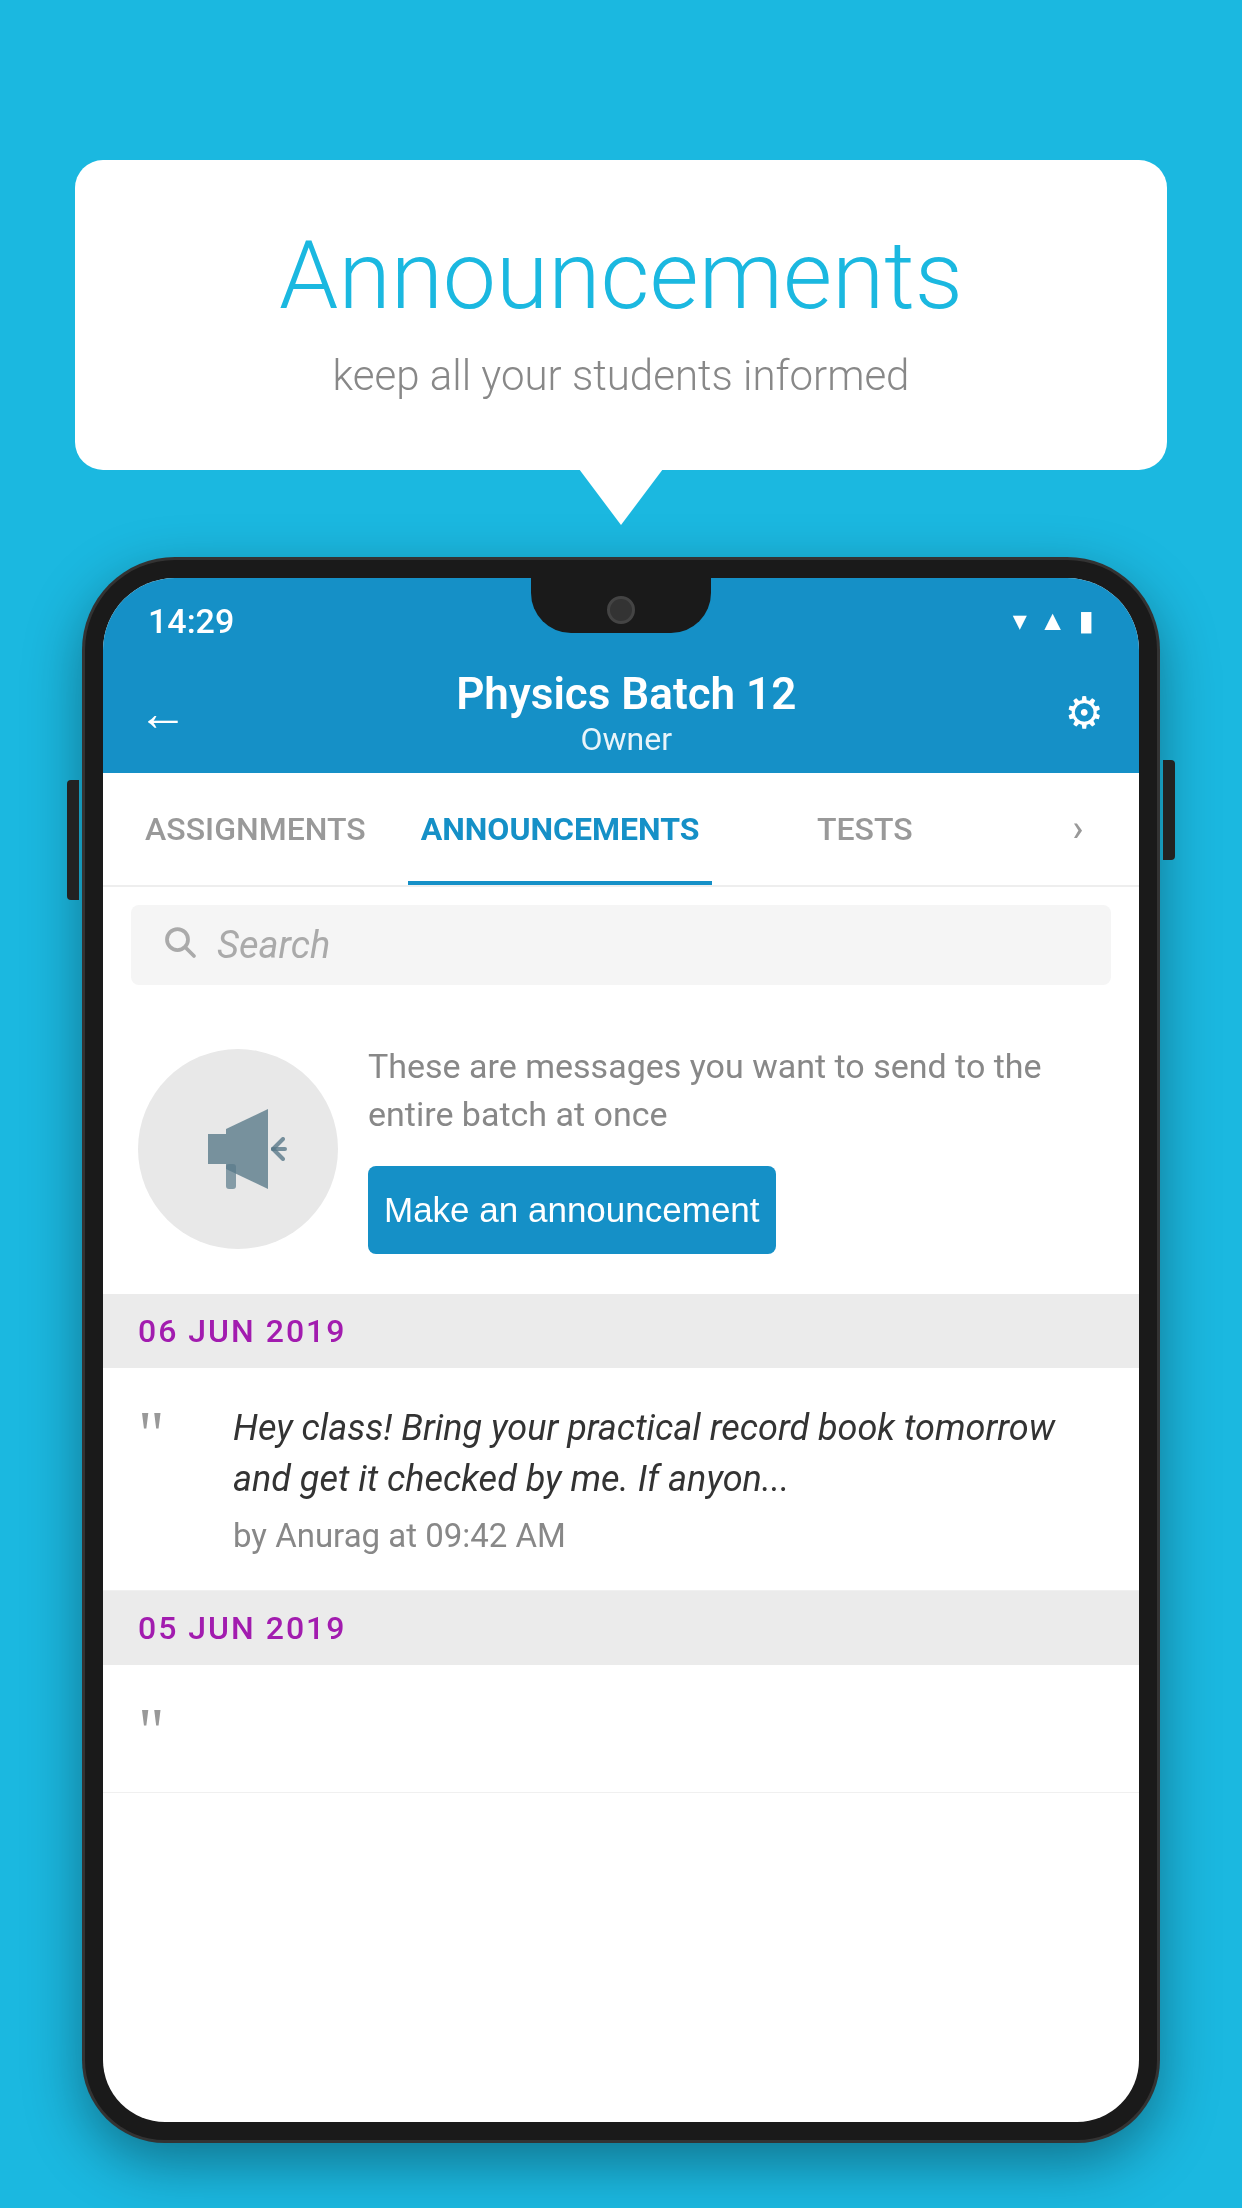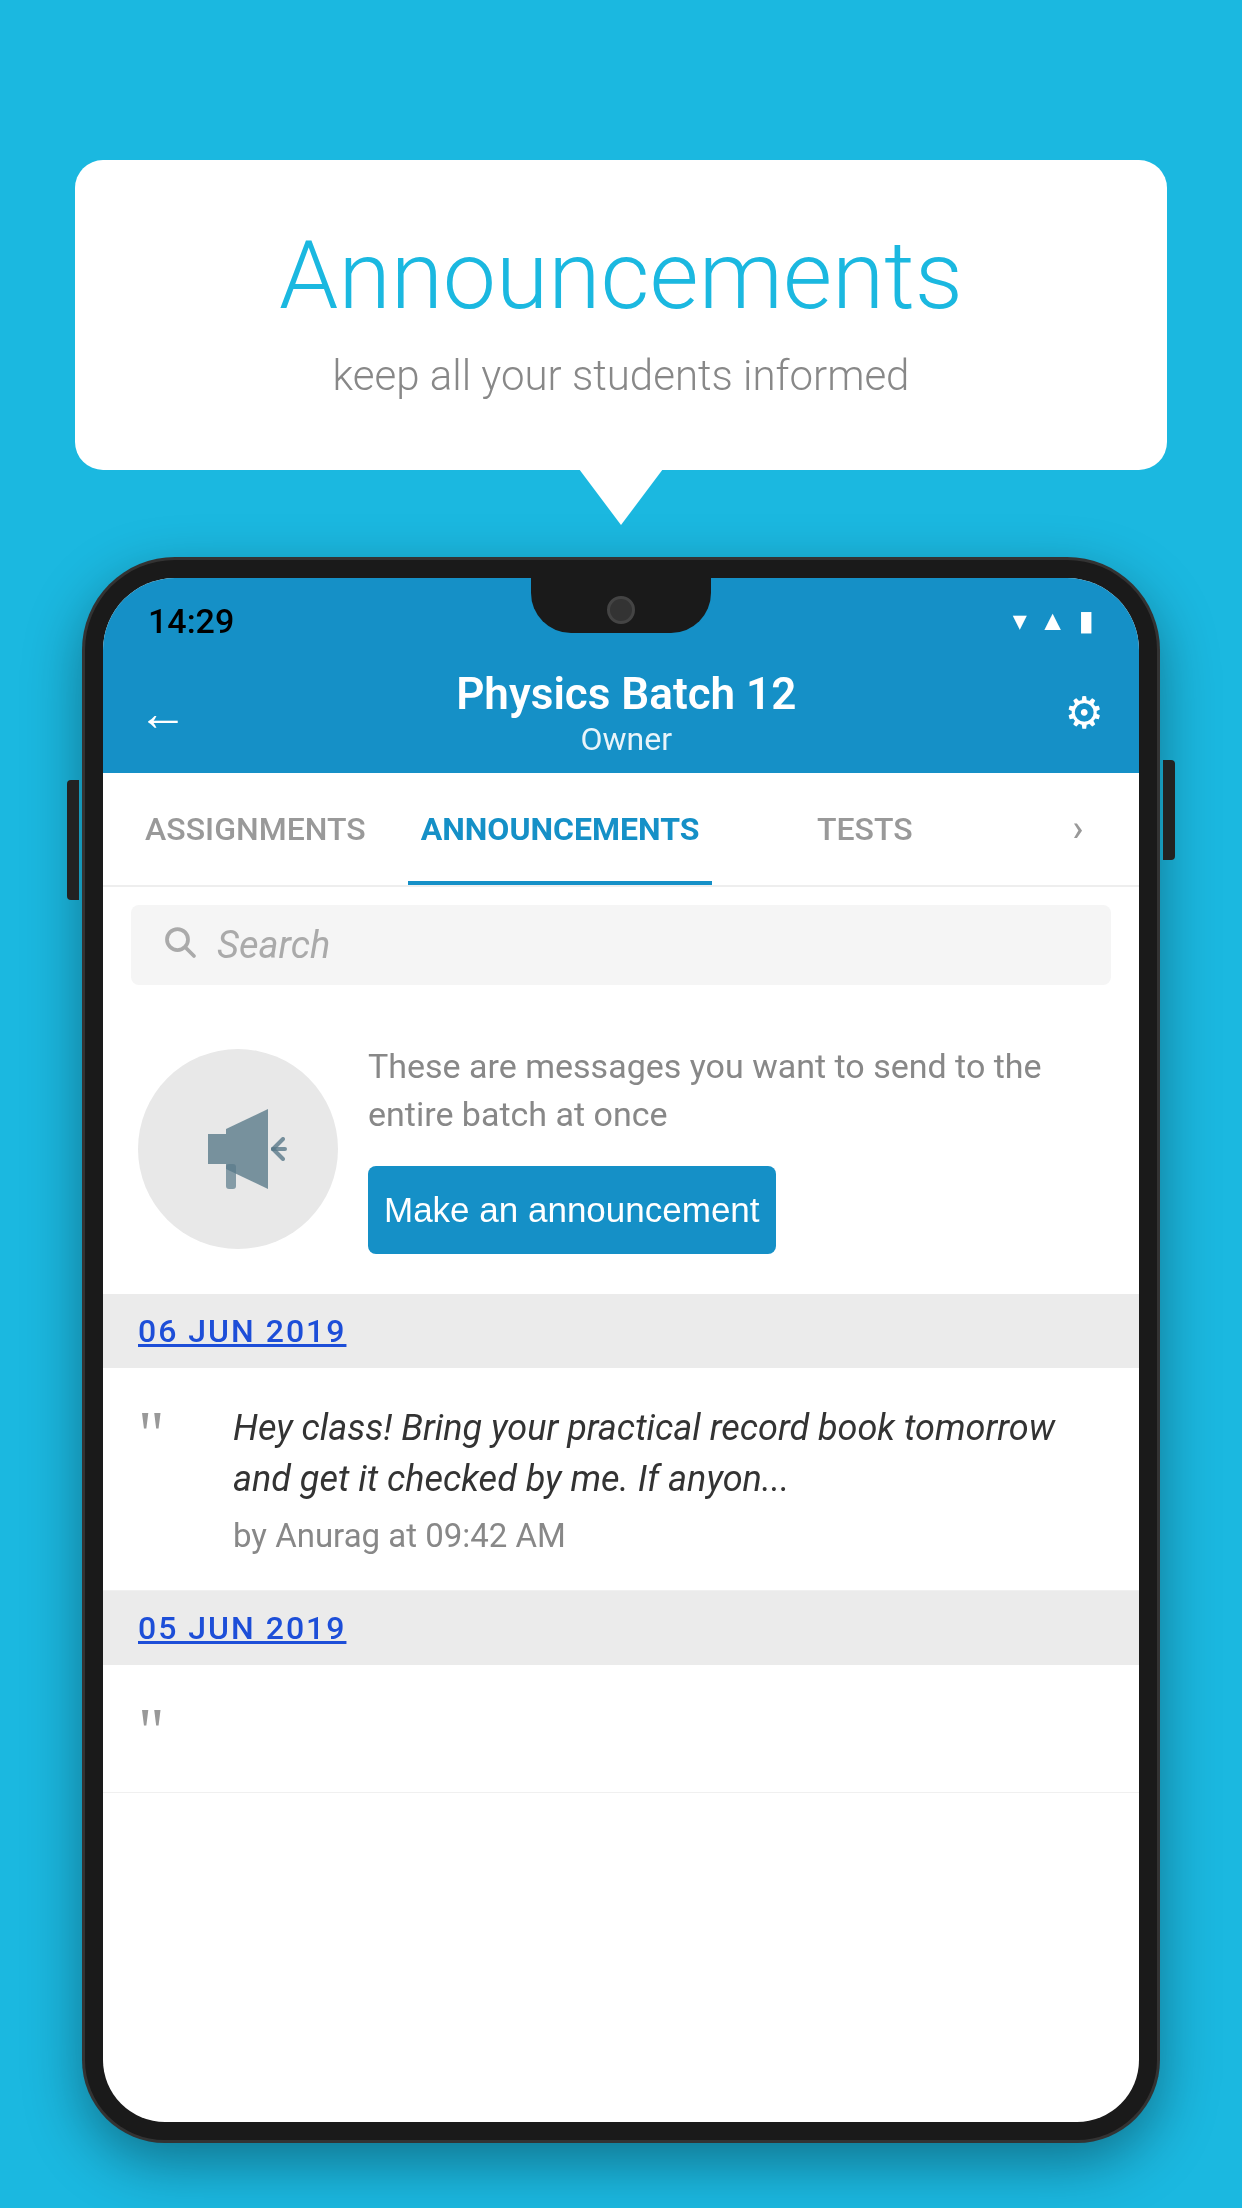--- a/index.html
+++ b/index.html
@@ -138,21 +138,21 @@
       background: #1590C7;
       height: 75px;
       display: flex;
       align-items: center;
       justify-content: space-between;
       padding: 0 45px;
       padding-top: 10px;
     }
 
     .status-time {
-      color: #000000;
+      color: #ffffff;
       font-size: 34px;
       font-weight: 500;
     }
 
     .status-icons {
       display: flex;
       align-items: center;
       gap: 12px;
     }
 
@@ -313,25 +313,24 @@
       white-space: nowrap;
     }
 
     
     .date-divider {
       background: #ebebeb;
       padding: 18px 35px;
     }
 
     .date-divider-text {
-      color: #1d4ed8;
+      color: #a21caf;
       font-size: 32px;
       font-weight: 500;
       letter-spacing: 2px;
-      text-decoration: underline;
     }
 
     
     .announcement-item {
       background: white;
       padding: 35px;
       display: flex;
       gap: 25px;
       border-bottom: 1px solid #f0f0f0;
     }

